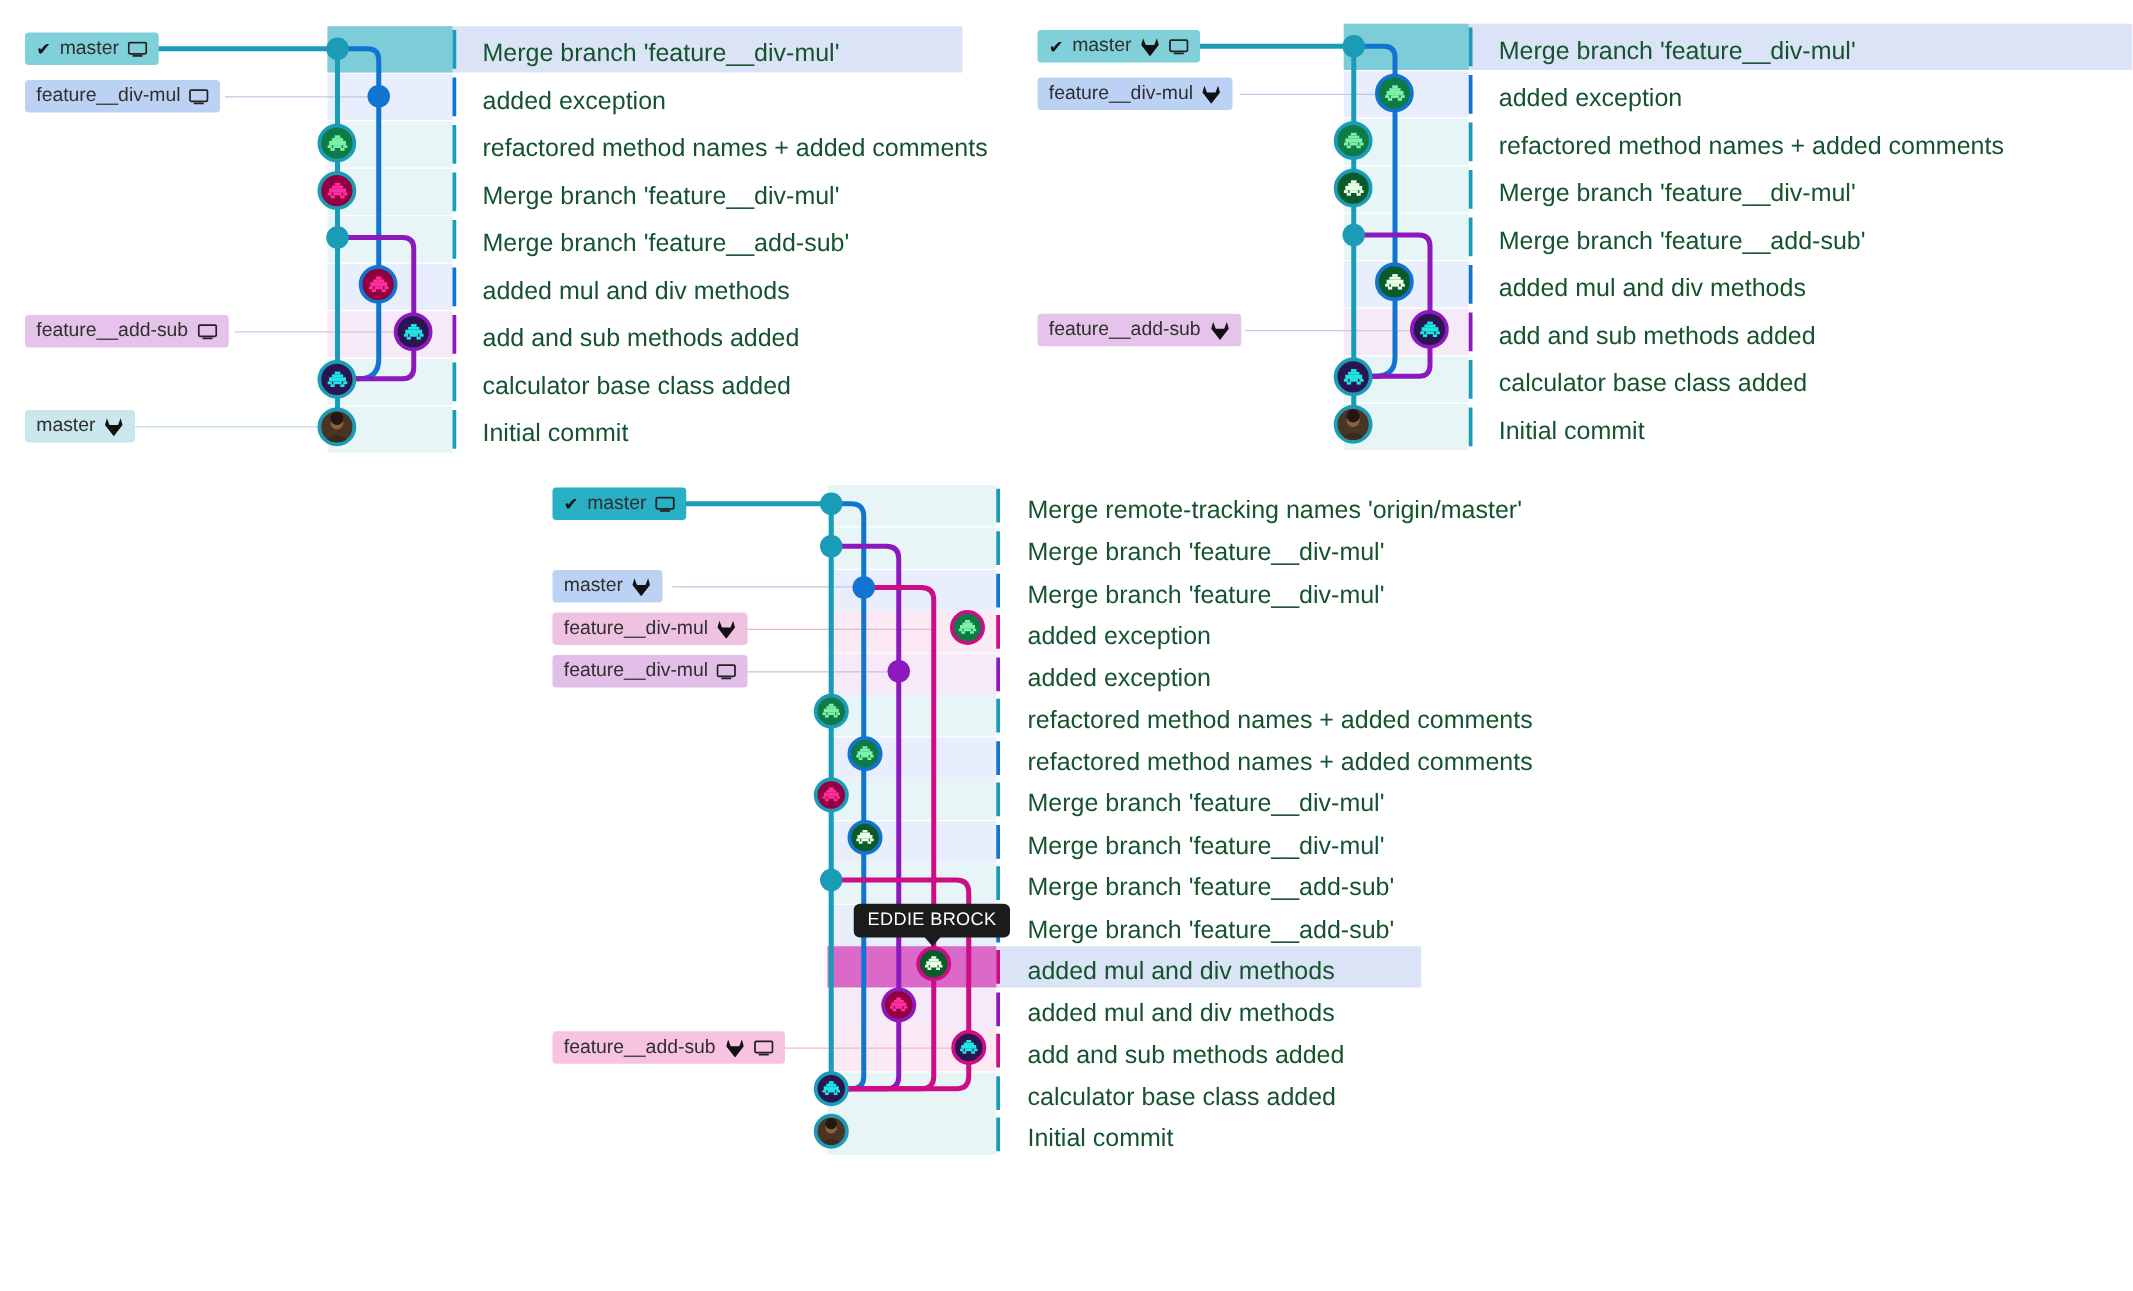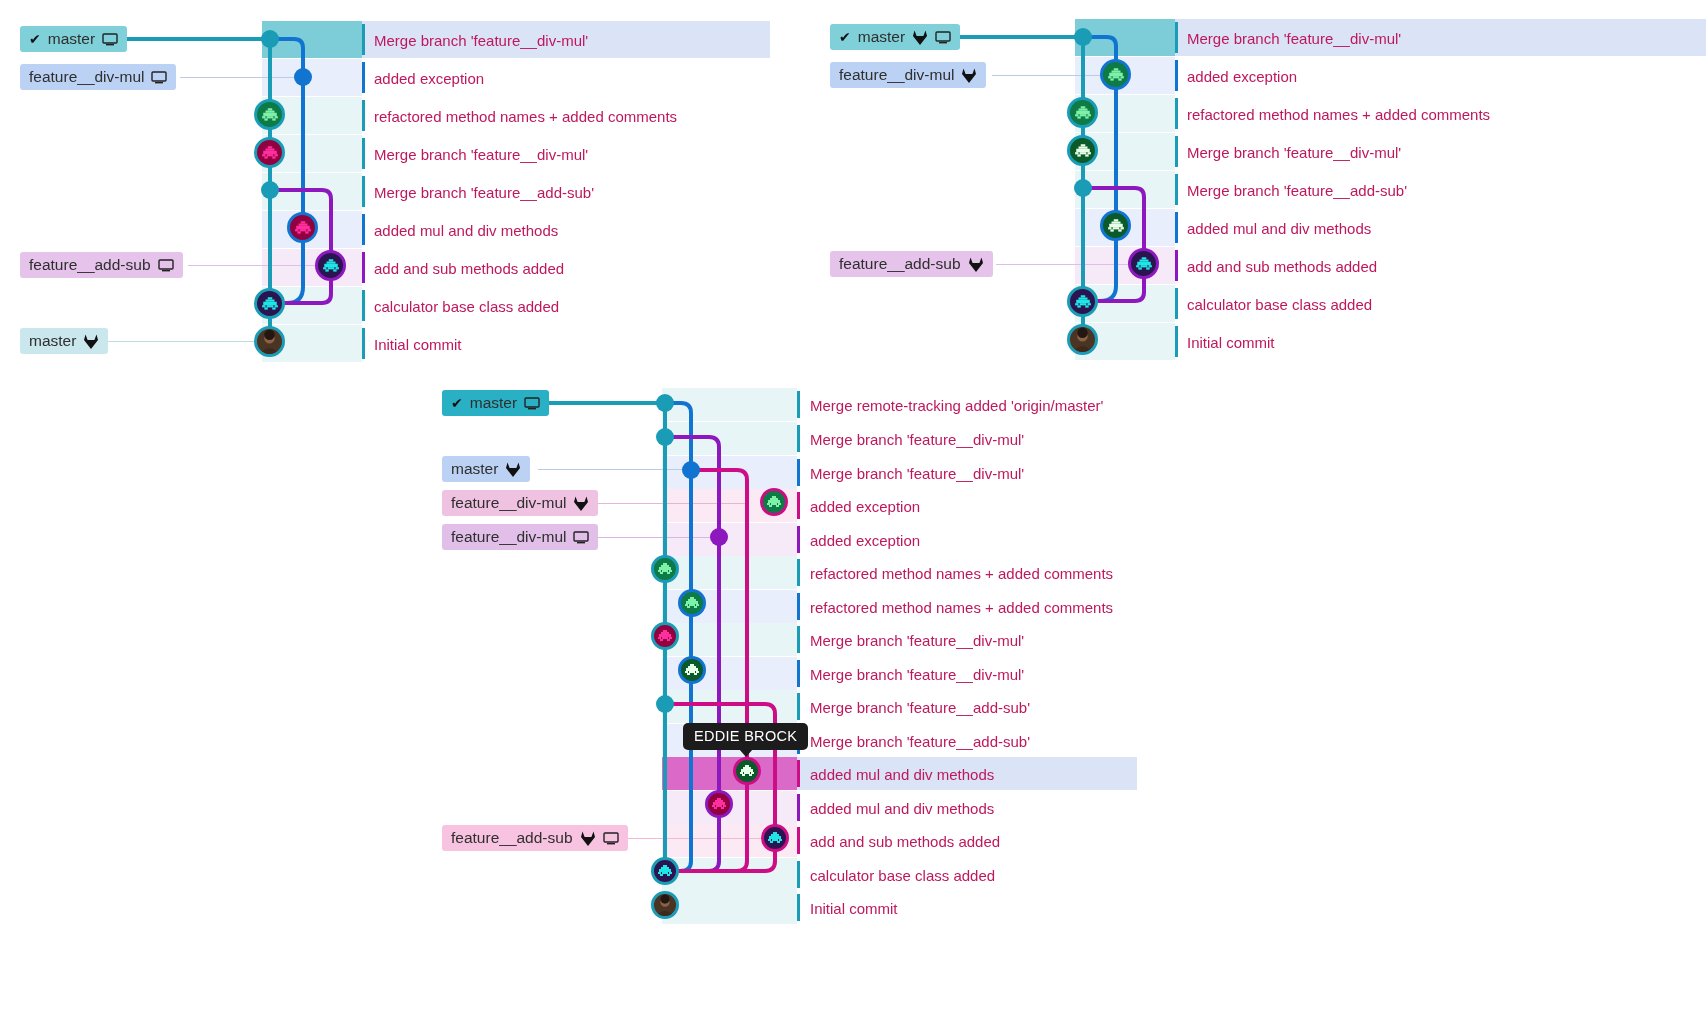--- a/index.html
+++ b/index.html
@@ -13,24 +13,25 @@
 
   .panel { position: absolute; }
 
   
   .rows { position: absolute; left: 0; top: 0; }
   .row { position: absolute; left: 0; display: flex; align-items: center; }
   .row .graphbg { position: absolute; top: 0; left: 0; height: 100%; }
   .row .barsep { position: absolute; top: 3px; width: 3px; }
   .row .msg {
     position: absolute;
-    color: #be185d;
-    font-size: 15px;
+    color: #14532d;
+    font-size: 20px;
     white-space: nowrap;
     line-height: 1;
+    margin-left: 12px;
   }
   .row .msgbg { position: absolute; top: 0; height: 100%; }
 
   
   .lbl {
     position: absolute;
     height: 26px;
     display: flex; align-items: center;
     padding: 0 9px;
     border-radius: 3px;
@@ -467,21 +468,21 @@
     </div>
   </div>
 
   <div class="panel" style="left:430px; top:385px; width:1000px; height:545px;">
 
     <div class="rows">
 
       <div class="row" style="top:3px; height:33px; width:1000px;">
         <div class="graphbg" style="width:135px; left:232px; background:#e8f5f7;"></div>
         <div class="barsep" style="left:367px; height:27px; background:#1a9cb7;"></div>
-        <div class="msg" style="left:380px; top:10px;">Merge remote-tracking added 'origin/master'</div>
+        <div class="msg" style="left:380px; top:10px;">Merge remote-tracking names 'origin/master'</div>
       </div>
 
       <div class="row" style="top:37px; height:33px; width:1000px;">
         <div class="graphbg" style="width:135px; left:232px; background:#e8f5f7;"></div>
         <div class="barsep" style="left:367px; height:27px; background:#1a9cb7;"></div>
         <div class="msg" style="left:380px; top:10px;">Merge branch 'feature__div-mul'</div>
       </div>
 
       <div class="row" style="top:71px; height:33px; width:1000px;">
         <div class="graphbg" style="width:135px; left:232px; background:#e8eefc;"></div>

